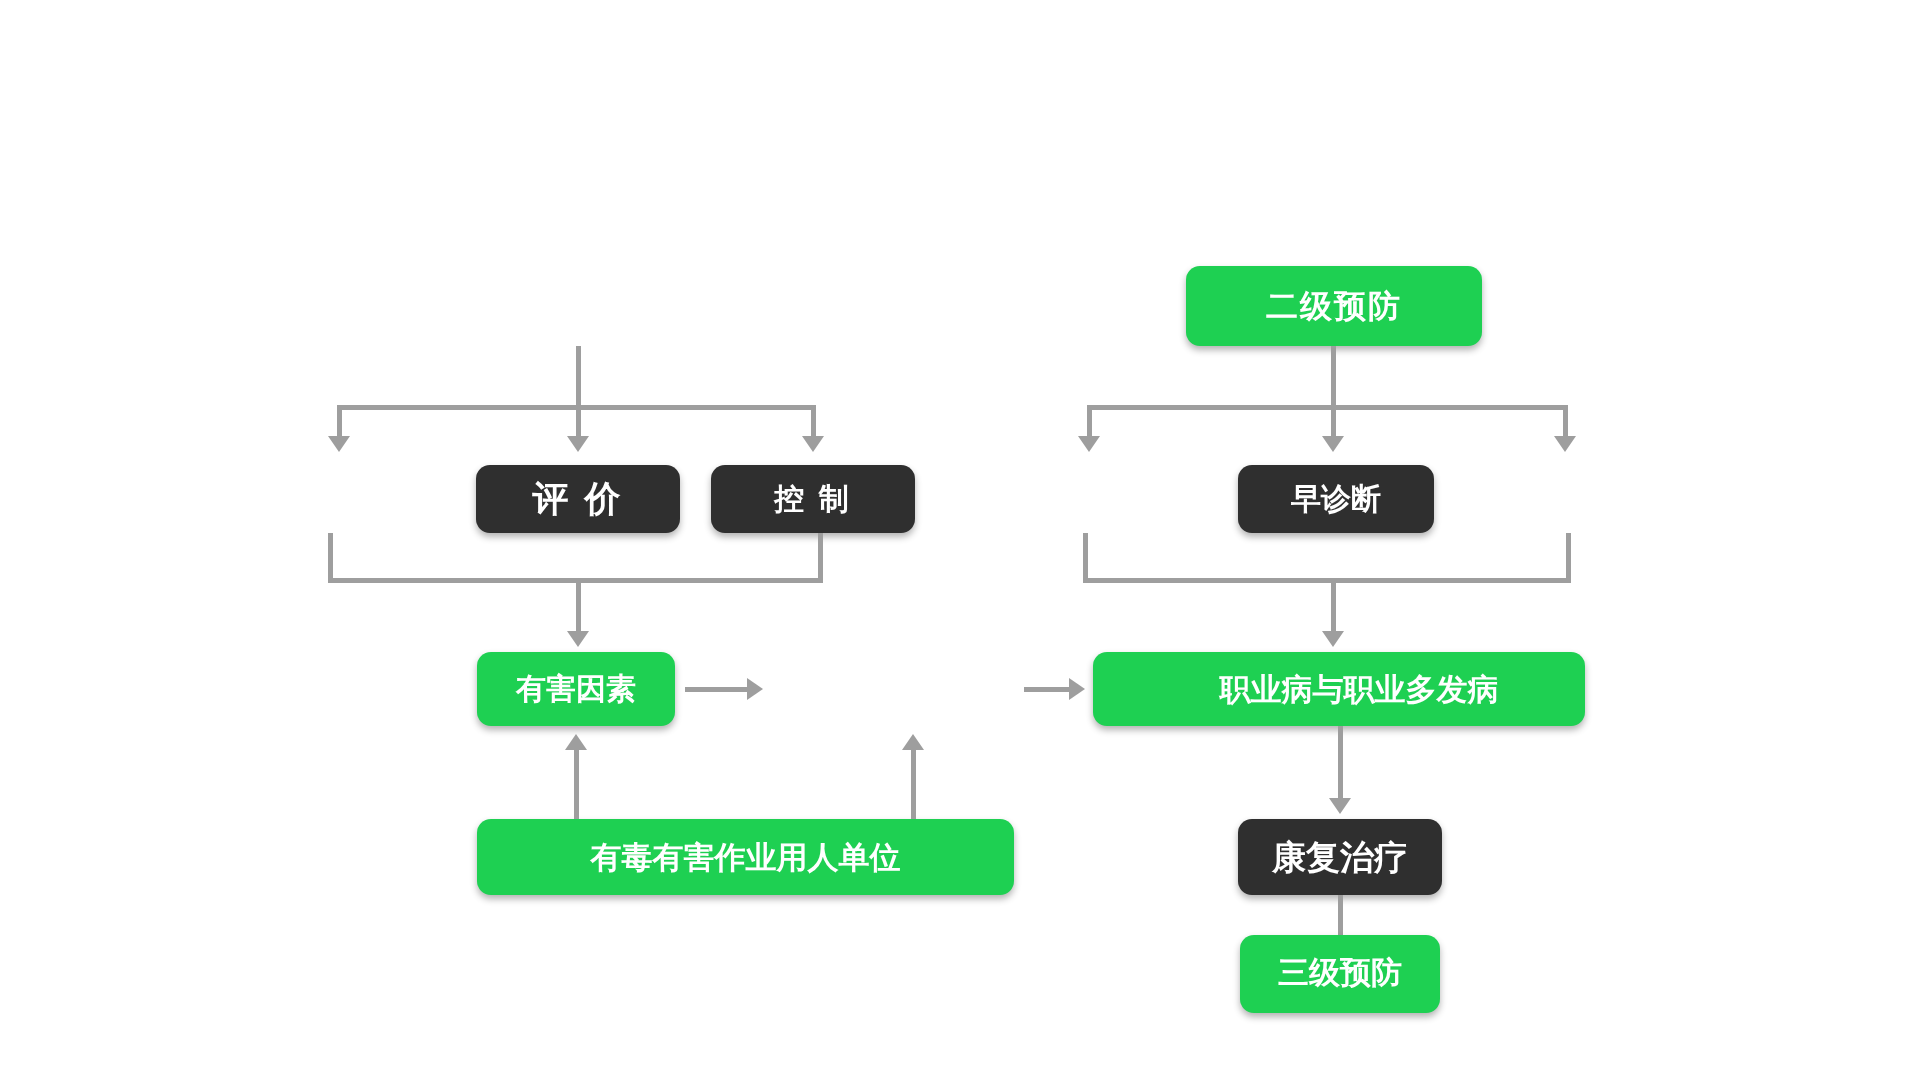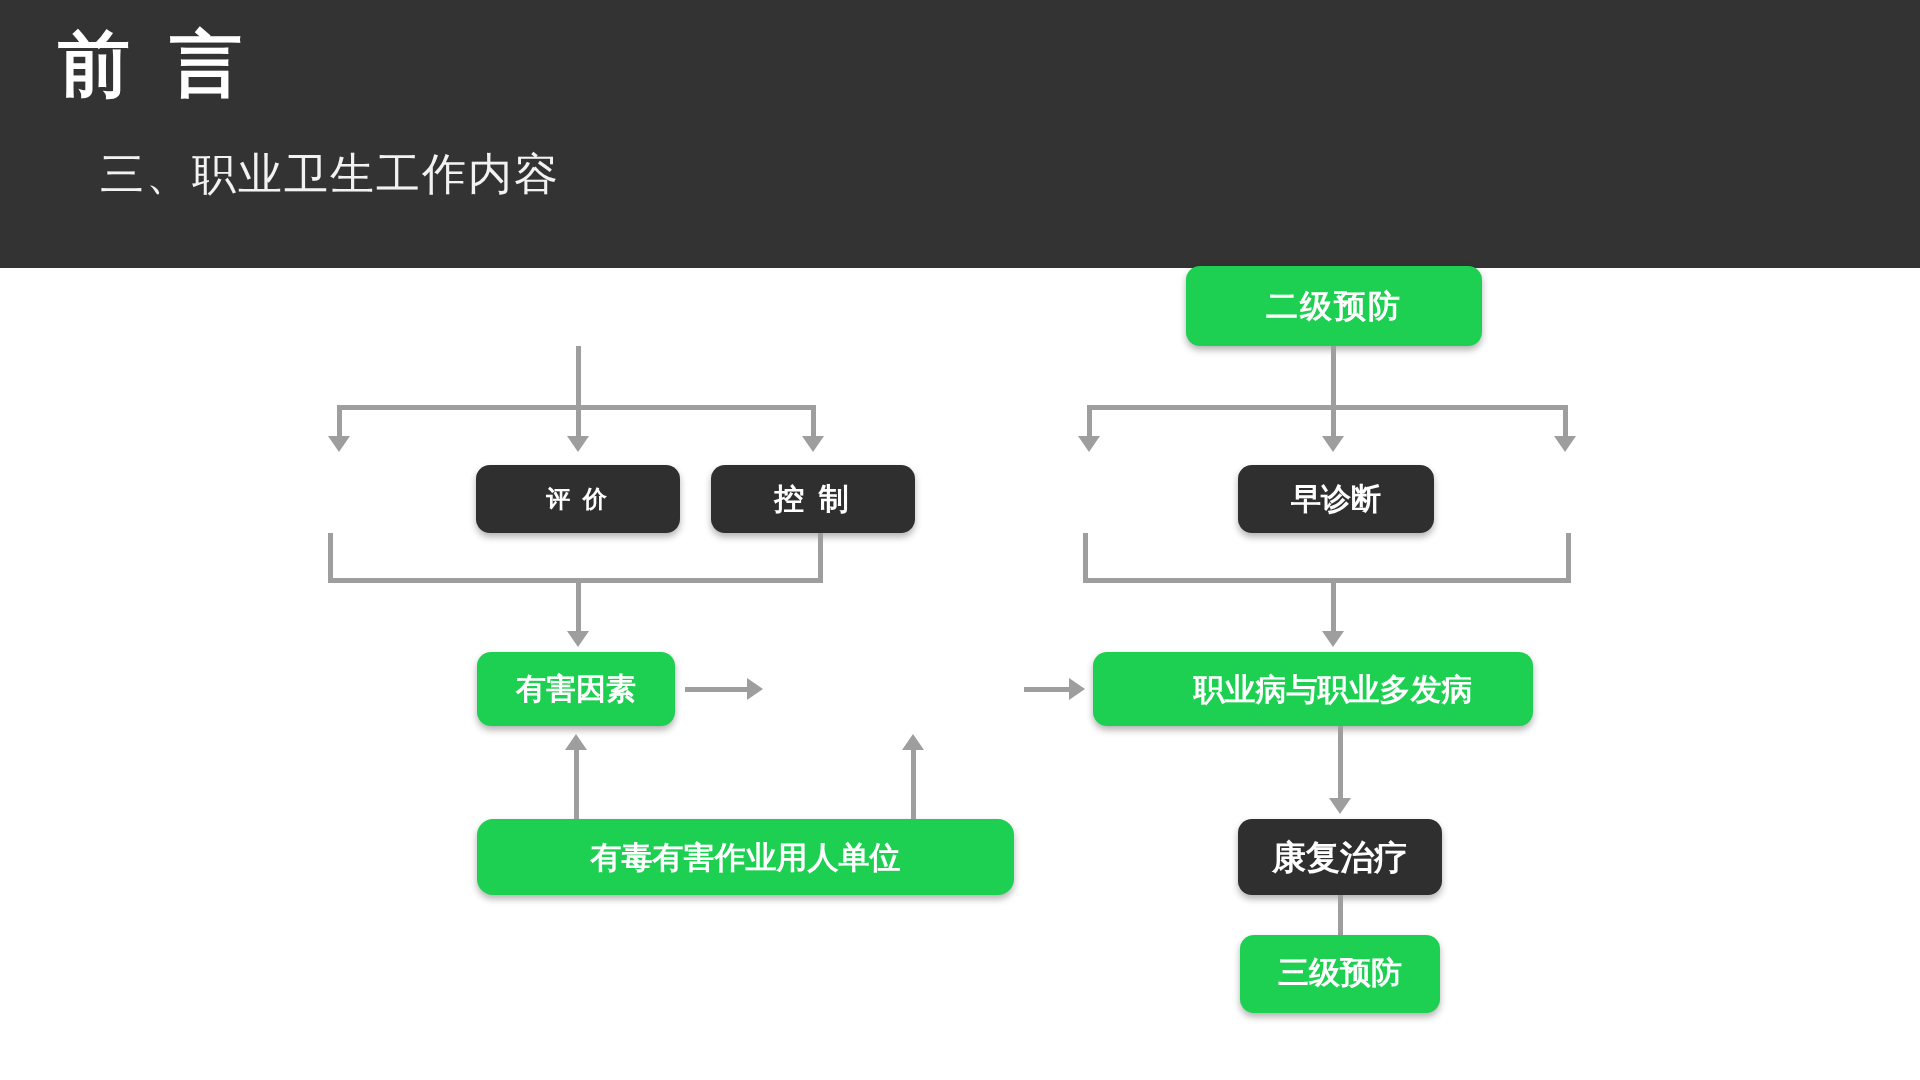--- a/index.html
+++ b/index.html
@@ -71,40 +71,36 @@
     border-top:11px solid transparent;
     border-bottom:11px solid transparent;
     border-left:16px solid #9E9E9E;
   }
 </style>
 </head>
 <body>
 
 <div id="slide">
 
-  <div class="header">
-    <div class="header-title">前 言</div>
-    <div class="header-subtitle">三、职业卫生工作内容</div>
-  </div>
 
   <div class="canvas">
 
 
     <div class="ln vline" style="left:576px;top:78px;width:5px;height:59px;"></div>
 
     <div class="ln hline" style="left:337px;top:137px;width:479px;height:5px;"></div>
 
     <div class="ln vline" style="left:337px;top:137px;width:5px;height:34px;"></div>
     <div class="arrow-down" style="left:328px;top:168px;"></div>
     <div class="ln vline" style="left:576px;top:137px;width:5px;height:34px;"></div>
     <div class="arrow-down" style="left:567px;top:168px;"></div>
     <div class="ln vline" style="left:811px;top:137px;width:5px;height:34px;"></div>
     <div class="arrow-down" style="left:802px;top:168px;"></div>
 
-    <div class="node dark" style="left:476px;top:197px;width:204px;height:68px;font-size:24px;letter-spacing:3px;">
+    <div class="node dark" style="left:476px;top:197px;width:204px;height:68px;font-size:36px;letter-spacing:3px;">
       <span class="nlabel">评 价</span>
     </div>
     <div class="node dark" style="left:711px;top:197px;width:204px;height:68px;font-size:30px;letter-spacing:3px;">
       <span class="nlabel">控 制</span>
     </div>
 
     <div class="ln vline" style="left:328px;top:265px;width:5px;height:50px;"></div>
     <div class="ln vline" style="left:818px;top:265px;width:5px;height:50px;"></div>
     <div class="ln hline" style="left:328px;top:310px;width:495px;height:5px;"></div>
     <div class="ln vline" style="left:576px;top:310px;width:5px;height:56px;"></div>
@@ -129,31 +125,31 @@
 
     <div class="ln vline" style="left:1083px;top:265px;width:5px;height:50px;"></div>
     <div class="ln vline" style="left:1566px;top:265px;width:5px;height:50px;"></div>
     <div class="ln hline" style="left:1083px;top:310px;width:488px;height:5px;"></div>
     <div class="ln vline" style="left:1331px;top:310px;width:5px;height:56px;"></div>
     <div class="arrow-down" style="left:1322px;top:363px;"></div>
 
     <div class="node green" style="left:477px;top:384px;width:198px;height:74px;font-size:30px;">
       <span class="nlabel">有害因素</span>
     </div>
-    <div class="node green" style="left:1093px;top:384px;width:440px;height:74px;font-size:31px;padding-left:40px;">
+    <div class="node green" style="left:1093px;top:384px;width:492px;height:74px;font-size:31px;padding-left:40px;">
       <span class="nlabel">职业病与职业多发病</span>
     </div>
 
     <div class="ln hline" style="left:685px;top:419px;width:64px;height:5px;"></div>
     <div class="arrow-right" style="left:747px;top:410px;"></div>
 
     <div class="ln hline" style="left:1024px;top:419px;width:47px;height:5px;"></div>
     <div class="arrow-right" style="left:1069px;top:410px;"></div>
 
-    <div class="node green" style="left:477px;top:551px;width:537px;height:76px;font-size:31px;border-radius:16px;">
+    <div class="node green" style="left:477px;top:551px;width:537px;height:76px;font-size:31px;">
       <span class="nlabel">有毒有害作业用人单位</span>
     </div>
 
     <div class="ln vline" style="left:574px;top:481px;width:5px;height:70px;"></div>
     <div class="arrow-up" style="left:565px;top:466px;"></div>
 
     <div class="ln vline" style="left:911px;top:481px;width:5px;height:70px;"></div>
     <div class="arrow-up" style="left:902px;top:466px;"></div>
 
     <div class="ln vline" style="left:1338px;top:458px;width:5px;height:76px;"></div>

